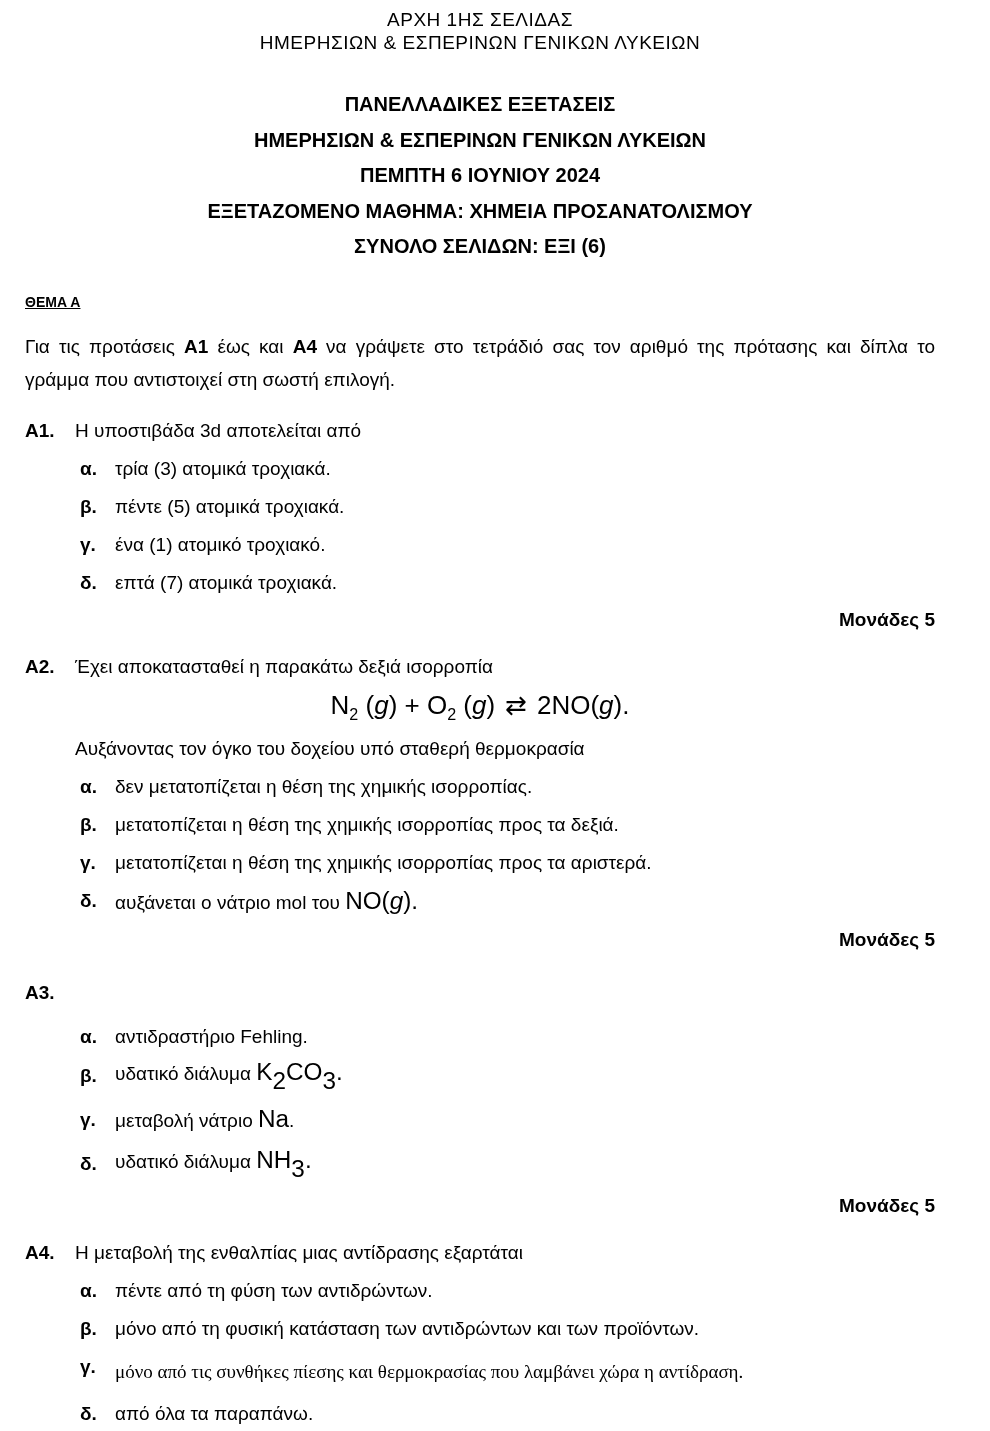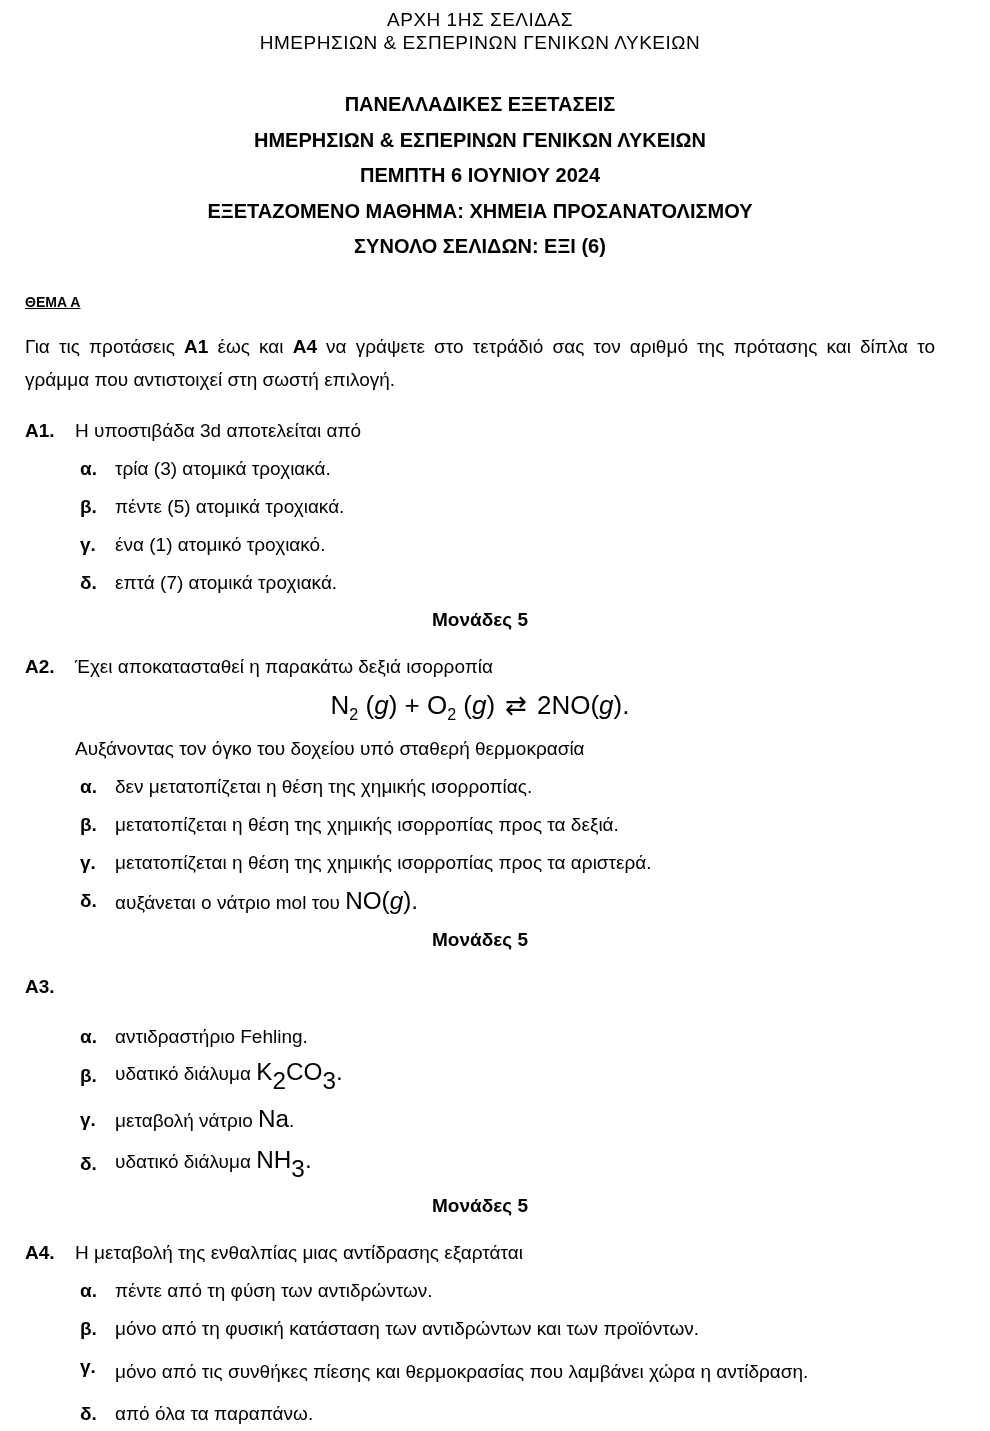--- a/index.html
+++ b/index.html
@@ -52,40 +52,40 @@
     text-align: justify;
     line-height: 33px;
   }
   
   .q-block { margin: 0; }
   .q-head {
     display: flex;
     margin-top: 23px;
     line-height: 24px;
   }
-  .q-head.tall { align-items: flex-start; min-height: 36px; }
+  .q-head.tall { align-items: center; min-height: 36px; }
   .q-id {
     flex: 0 0 50px;
     font-weight: bold;
   }
   .q-stem { flex: 1; }
   .opt {
     display: flex;
     margin: 14px 0 0 55px;
     line-height: 24px;
   }
   .opt.tall { align-items: center; min-height: 34px; margin-top: 10px; }
   .opt-letter {
     flex: 0 0 35px;
     font-weight: bold;
   }
   .opt-text { flex: 1; }
-  .opt-text.justify { text-align: justify; line-height: 33px; }
+  .opt-text.justify { text-align: justify; line-height: 33px; font-family: Liberation Serif, serif; }
   .points {
-    text-align: center;
+    text-align: right;
     font-weight: bold;
     margin-top: 13px;
     line-height: 24px;
   }
   
   .equation {
     text-align: center;
     font-size: 26px;
     line-height: 40px;
     margin: 6px 0 2px 0;

